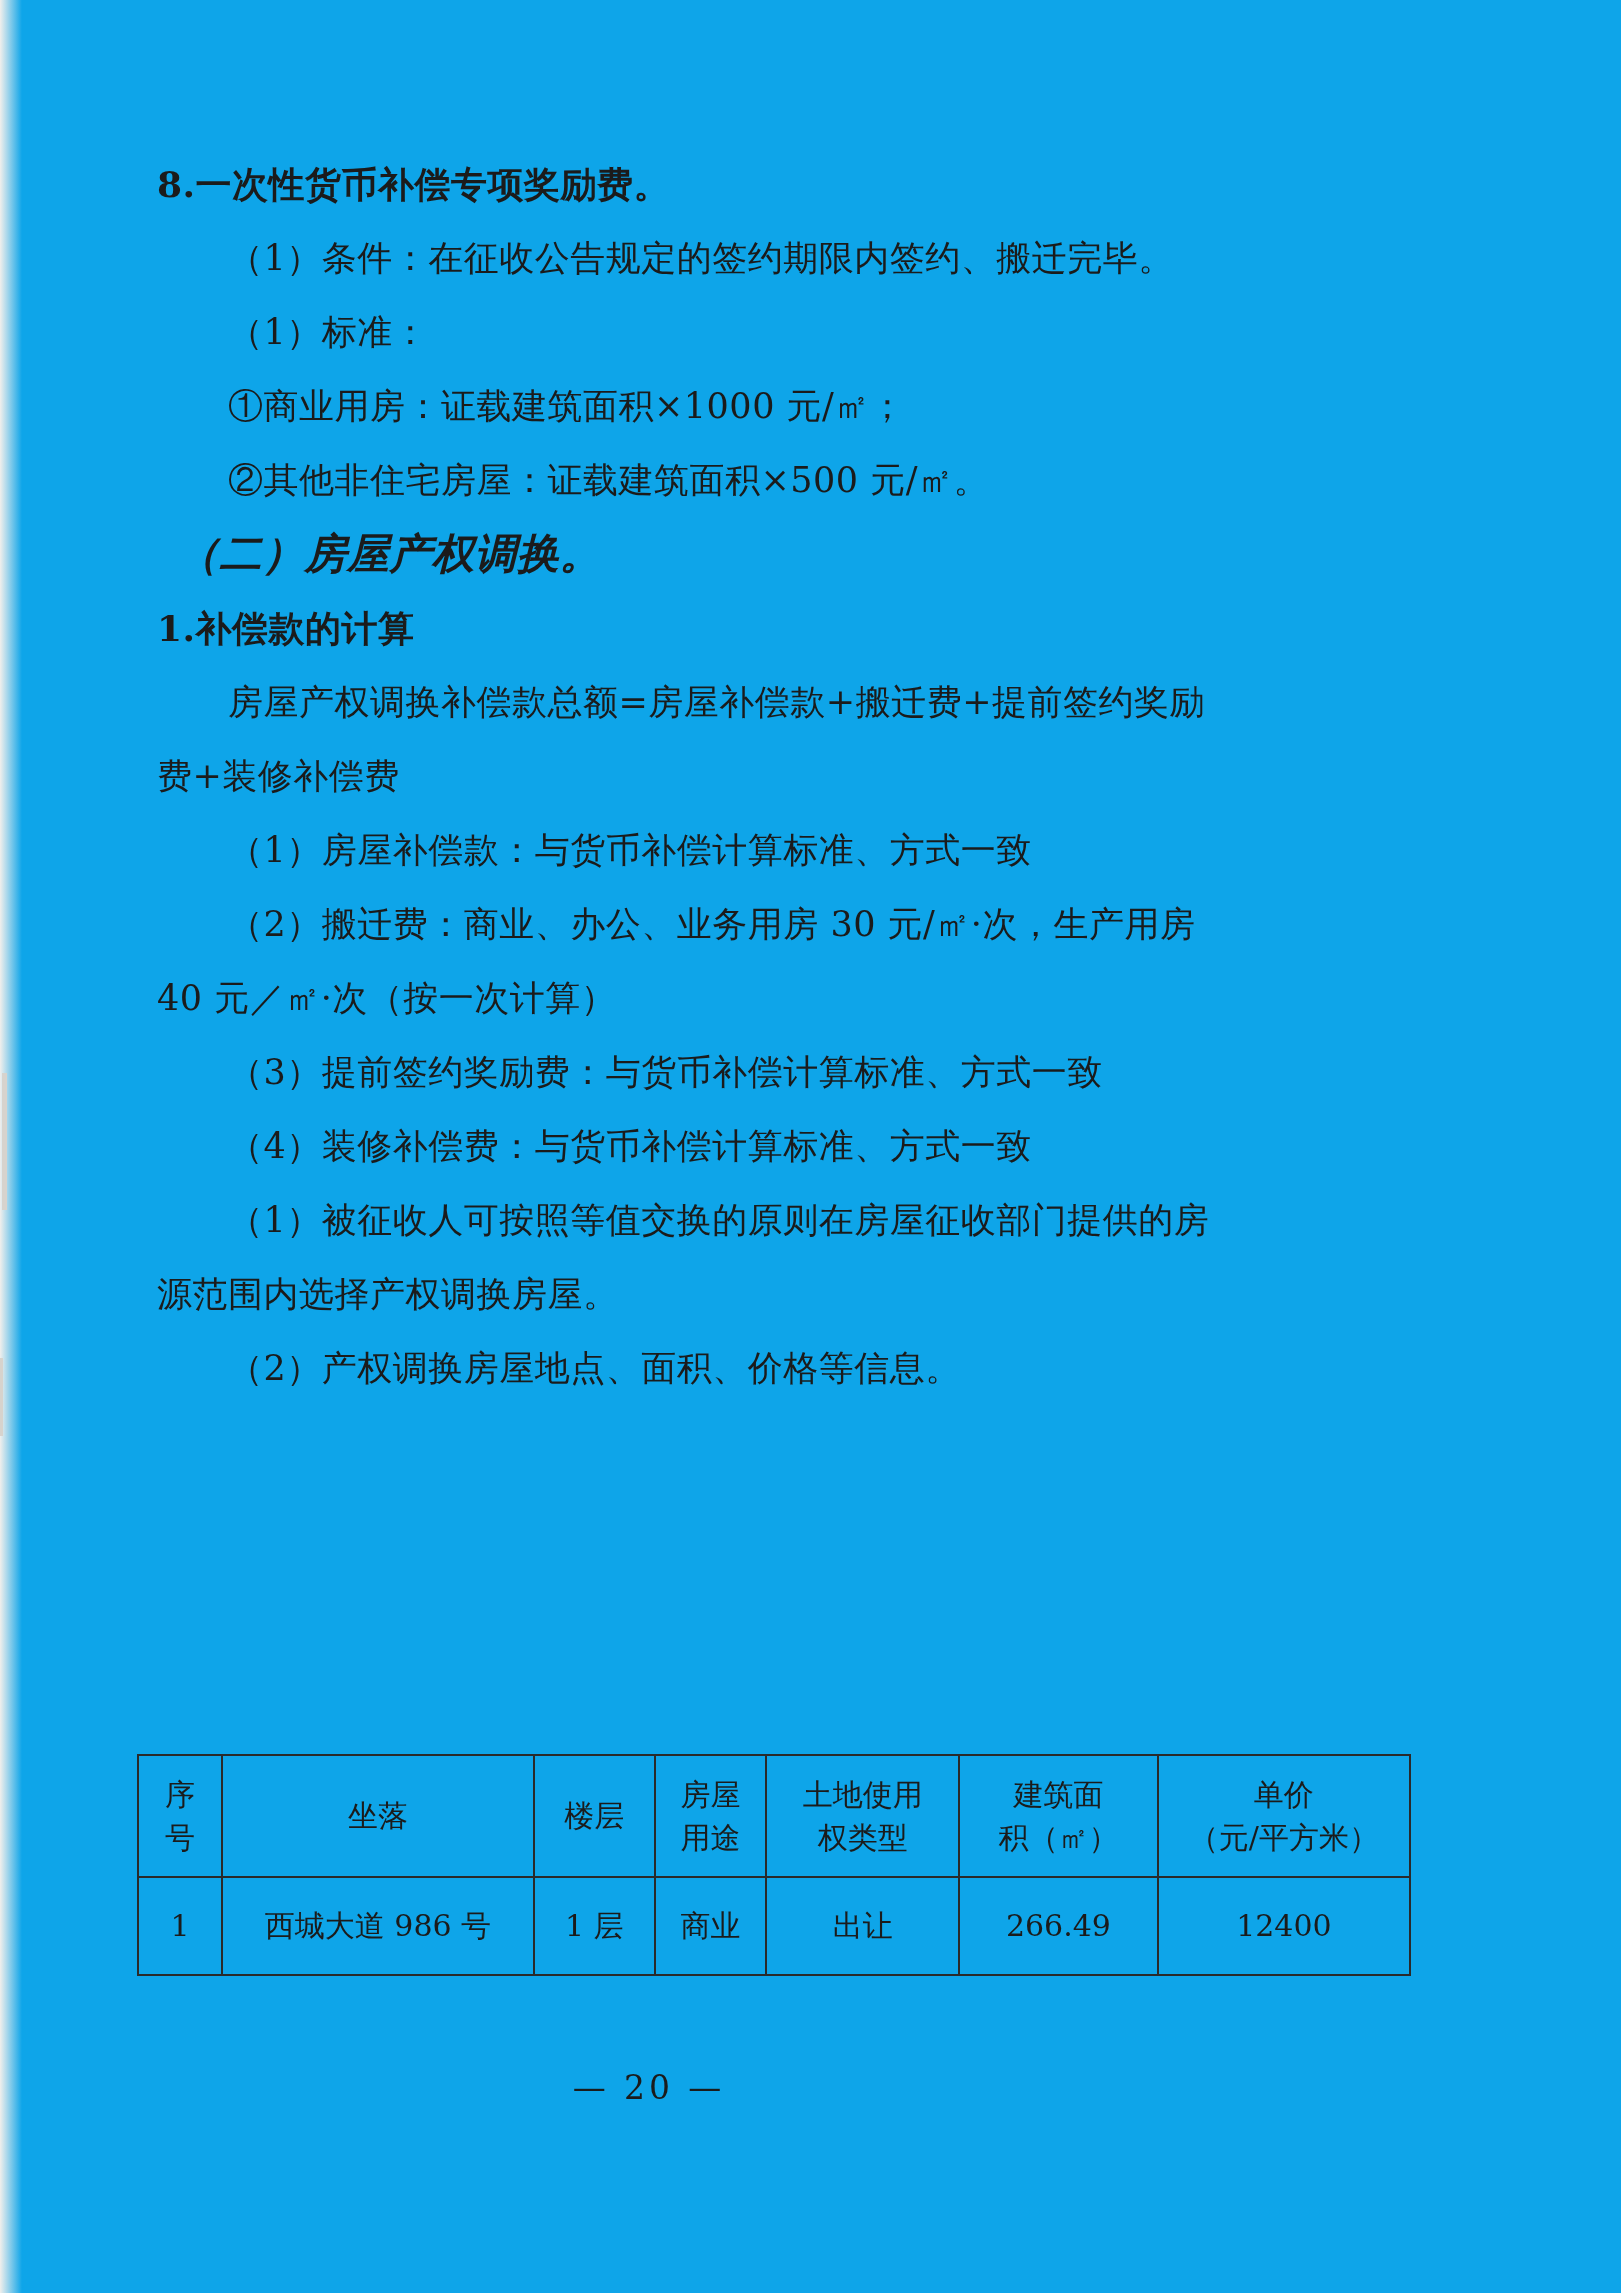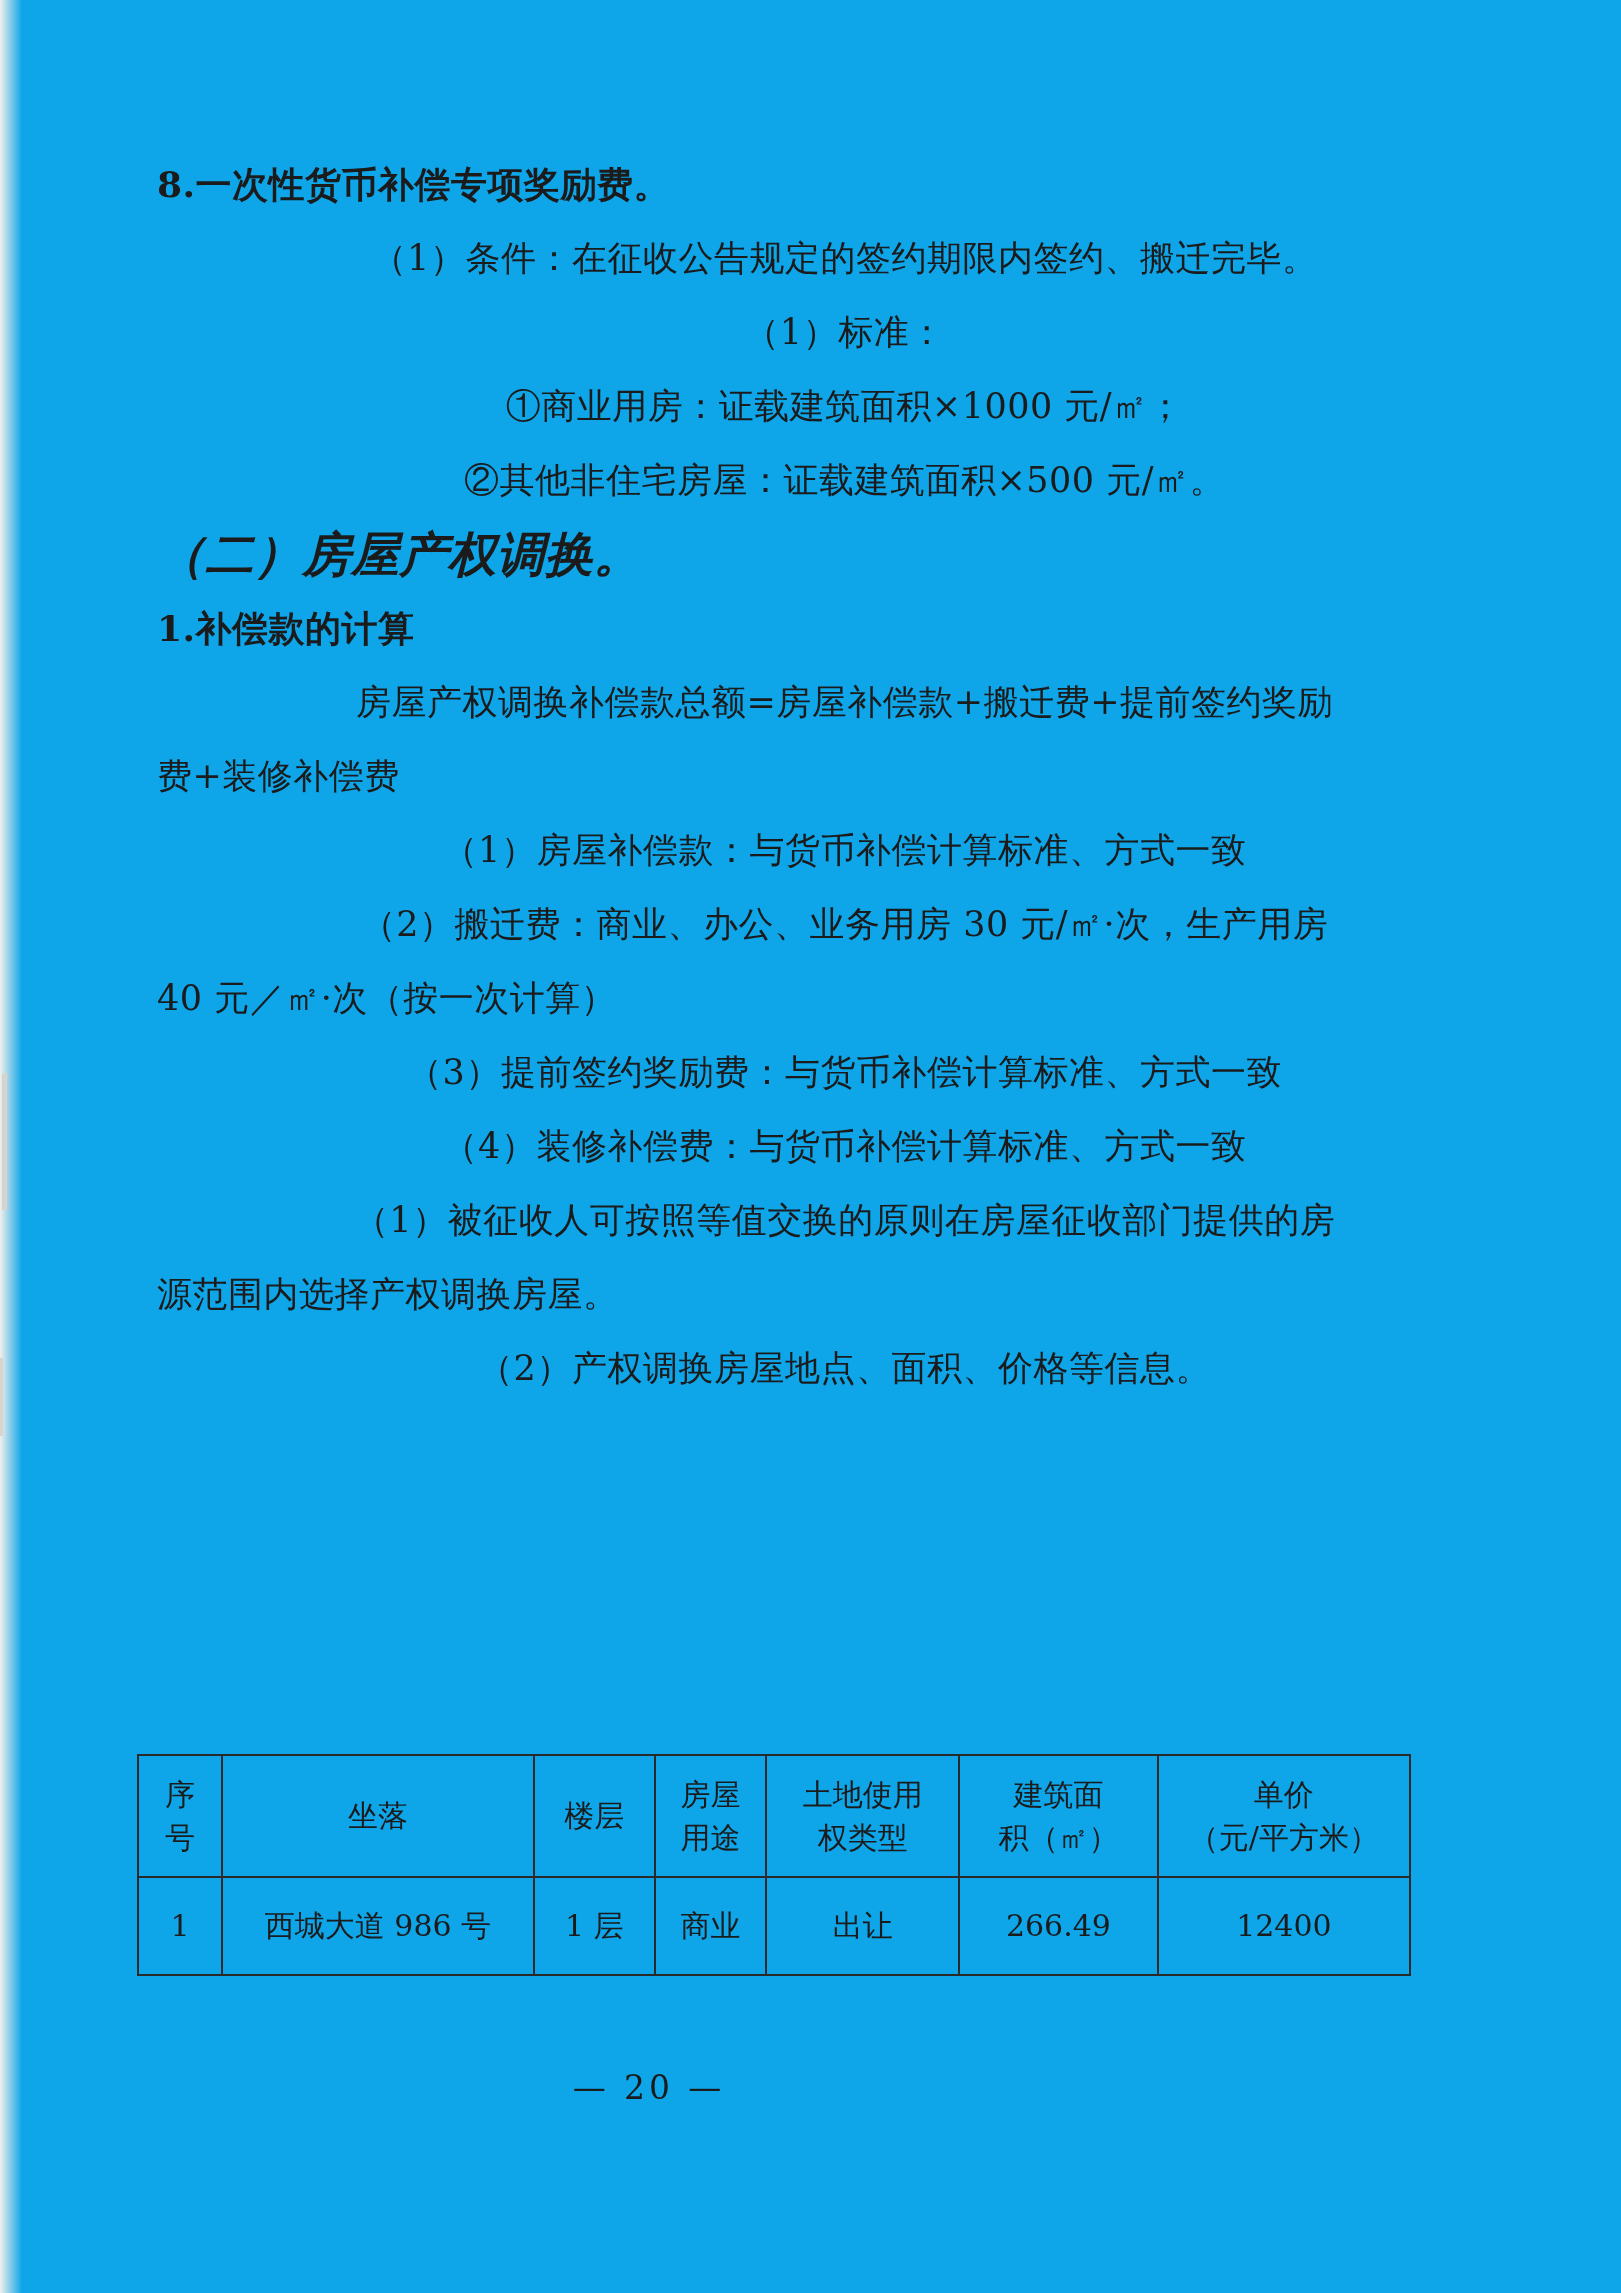--- a/index.html
+++ b/index.html
@@ -43,29 +43,30 @@
     width: 1304px;
   }
 
   p {
     margin: 0;
     font-size: 35px;
     line-height: 74px;
     letter-spacing: 0.5px;
     white-space: pre-wrap;
   }
-  .indent { text-indent: 71px; text-align: center; }
+  .indent { text-indent: 71px; }
   .bold-head {
     font-weight: 700;
     font-size: 36px;
   }
   .ital-head {
     font-weight: 700;
     font-style: italic;
-    font-size: 48px;
+    font-size: 42px;
+    margin-left: 20px;
   }
   .cont { text-indent: 0; }
 
   
   .table-wrap {
     position: absolute;
     left: 137px;
     top: 1754px;
     width: 1274px;
   }

